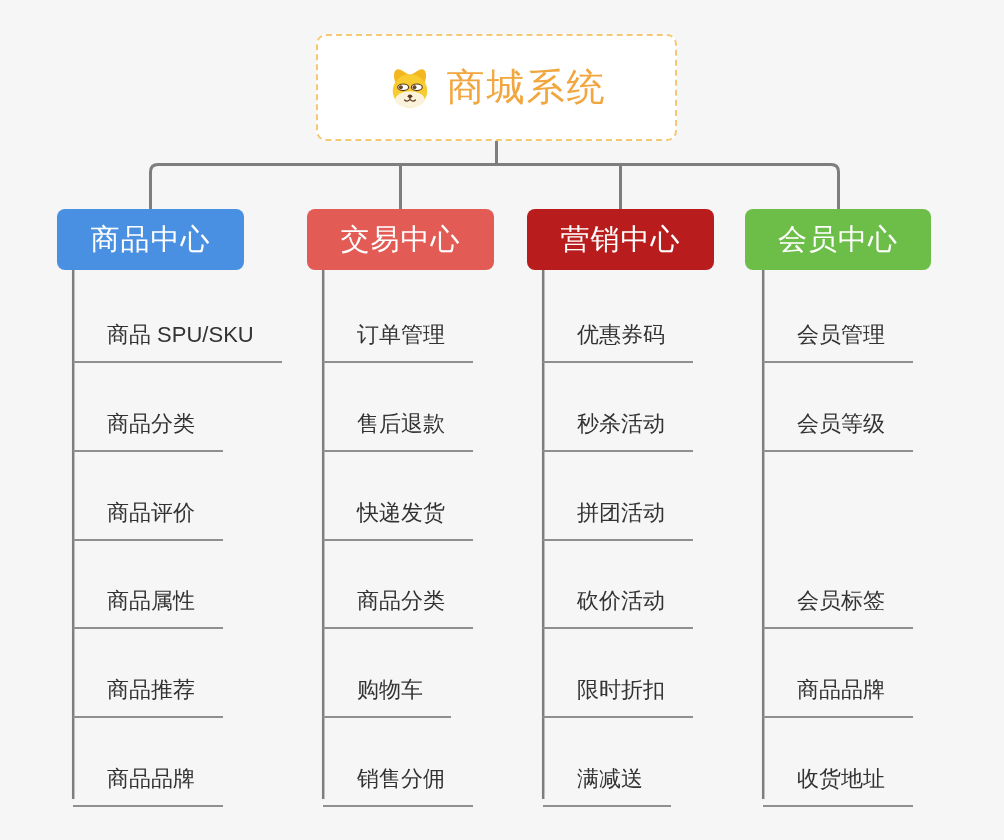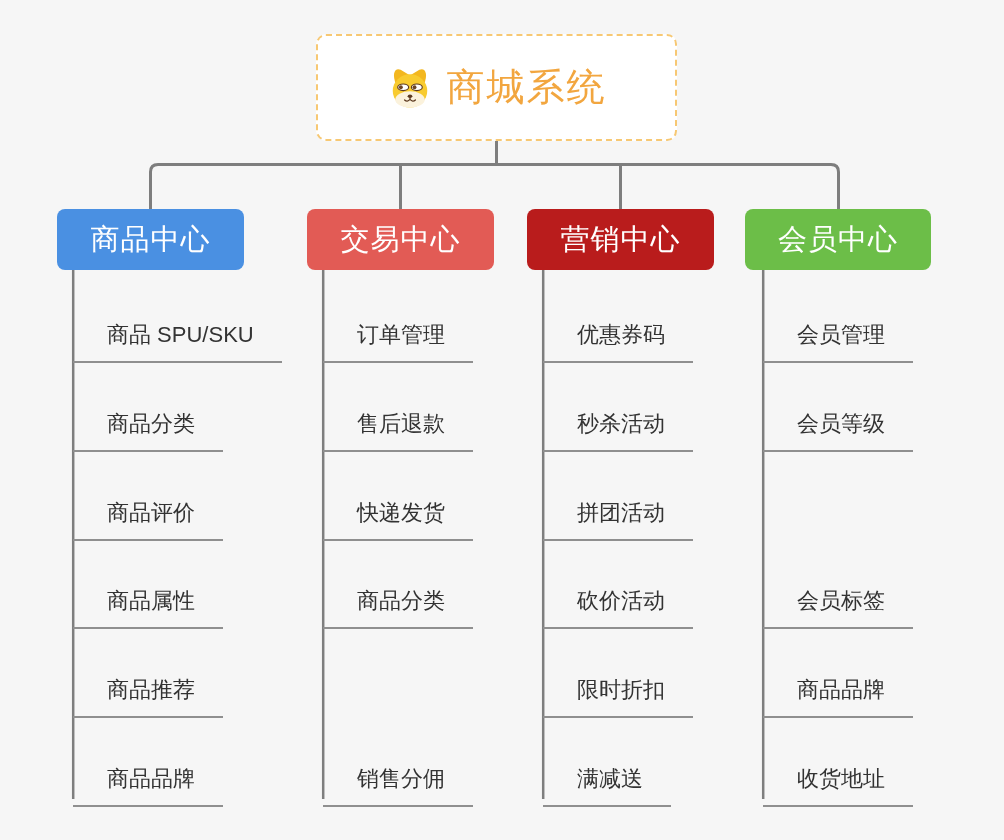--- a/index.html
+++ b/index.html
@@ -127,20 +127,21 @@
   <div class="leaf c1 r2" style="border-bottom-color: rgb(143, 143, 143);">商品分类</div>
   <div class="leaf c1 r3" style="border-bottom-color: rgb(143, 143, 143);">商品评价</div>
   <div class="leaf c1 r5" style="border-bottom-color: rgb(143, 143, 143);">商品推荐</div>
   <div class="leaf c1 r4" style="border-bottom-color: rgb(143, 143, 143);">商品属性</div>
   <div class="leaf c1 r6" style="border-bottom-color: rgb(143, 143, 143);">商品品牌</div>
 
   <div class="leaf c2 r1" style="border-bottom-color: rgb(143, 143, 143);">订单管理</div>
   <div class="leaf c2 r2" style="border-bottom-color: rgb(143, 143, 143);">售后退款</div>
   <div class="leaf c2 r3" style="border-bottom-color: rgb(143, 143, 143);">快递发货</div>
   <div class="leaf c2 r4" style="border-bottom-color: rgb(143, 143, 143);">商品分类</div>
+  <div class="leaf c2 r5" style="border-bottom-color: rgb(143, 143, 143);">购物车</div>
   <div class="leaf c2 r6" style="border-bottom-color: rgb(143, 143, 143);">销售分佣</div>
 
   <div class="leaf c3 r1" style="border-bottom-color: rgb(143, 143, 143);">优惠券码</div>
   <div class="leaf c3 r2" style="border-bottom-color: rgb(143, 143, 143);">秒杀活动</div>
   <div class="leaf c3 r3" style="border-bottom-color: rgb(143, 143, 143);">拼团活动</div>
   <div class="leaf c3 r4" style="border-bottom-color: rgb(143, 143, 143);">砍价活动</div>
   <div class="leaf c3 r5" style="border-bottom-color: rgb(143, 143, 143);">限时折扣</div>
   <div class="leaf c3 r6" style="border-bottom-color: rgb(143, 143, 143);">满减送</div>
 
   <div class="leaf c4 r1" style="border-bottom-color: rgb(143, 143, 143);">会员管理</div>

